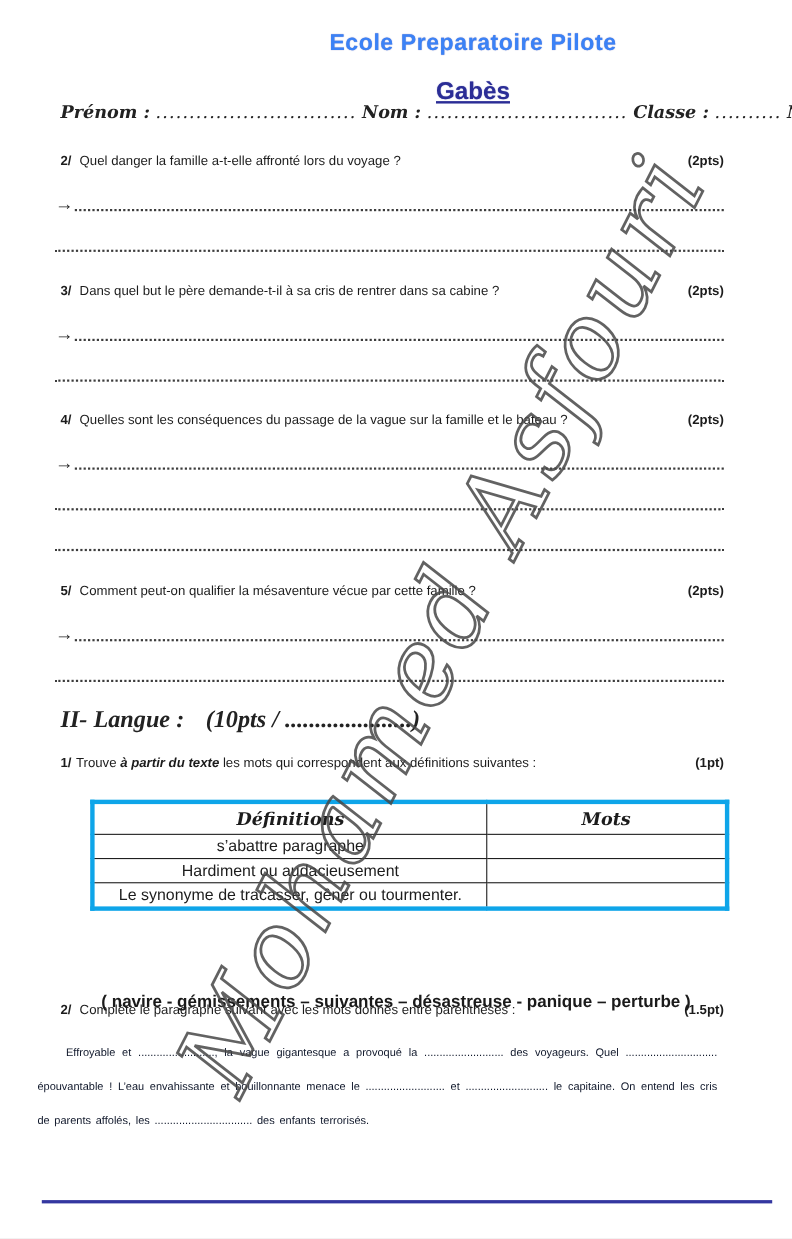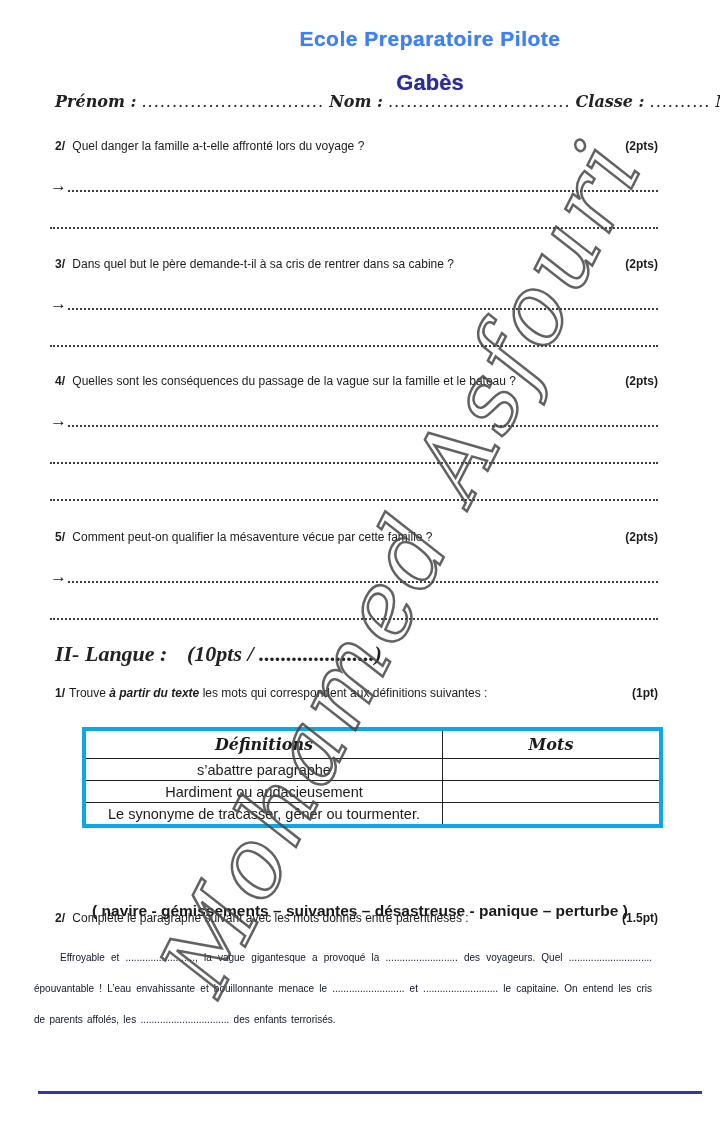--- a/index.html
+++ b/index.html
@@ -11,20 +11,21 @@
   
   .school-title{
     position:absolute;top:27px;left:140px;width:580px;text-align:center;
     font-size:21px;font-weight:bold;color:#3b82f6;letter-spacing:.5px;
     text-shadow:0 0 1px rgba(43,45,150,.6);
   }
   .school-city{
     position:absolute;top:70px;left:140px;width:580px;text-align:center;
     font-size:22px;font-weight:bold;color:#2b2d96;
     text-shadow:0 0 1px rgba(43,45,150,.6);
+    text-decoration:underline;
   }
   .student-info{
     position:absolute;top:92px;left:55px;width:610px;
     font-family:"DejaVu Serif",serif;font-style:italic;font-size:16px;
     color:#222;white-space:nowrap;
   }
   .student-info .lbl{font-weight:bold;font-weight:600;}
   .student-info .dots{letter-spacing:1px;}
 
   

